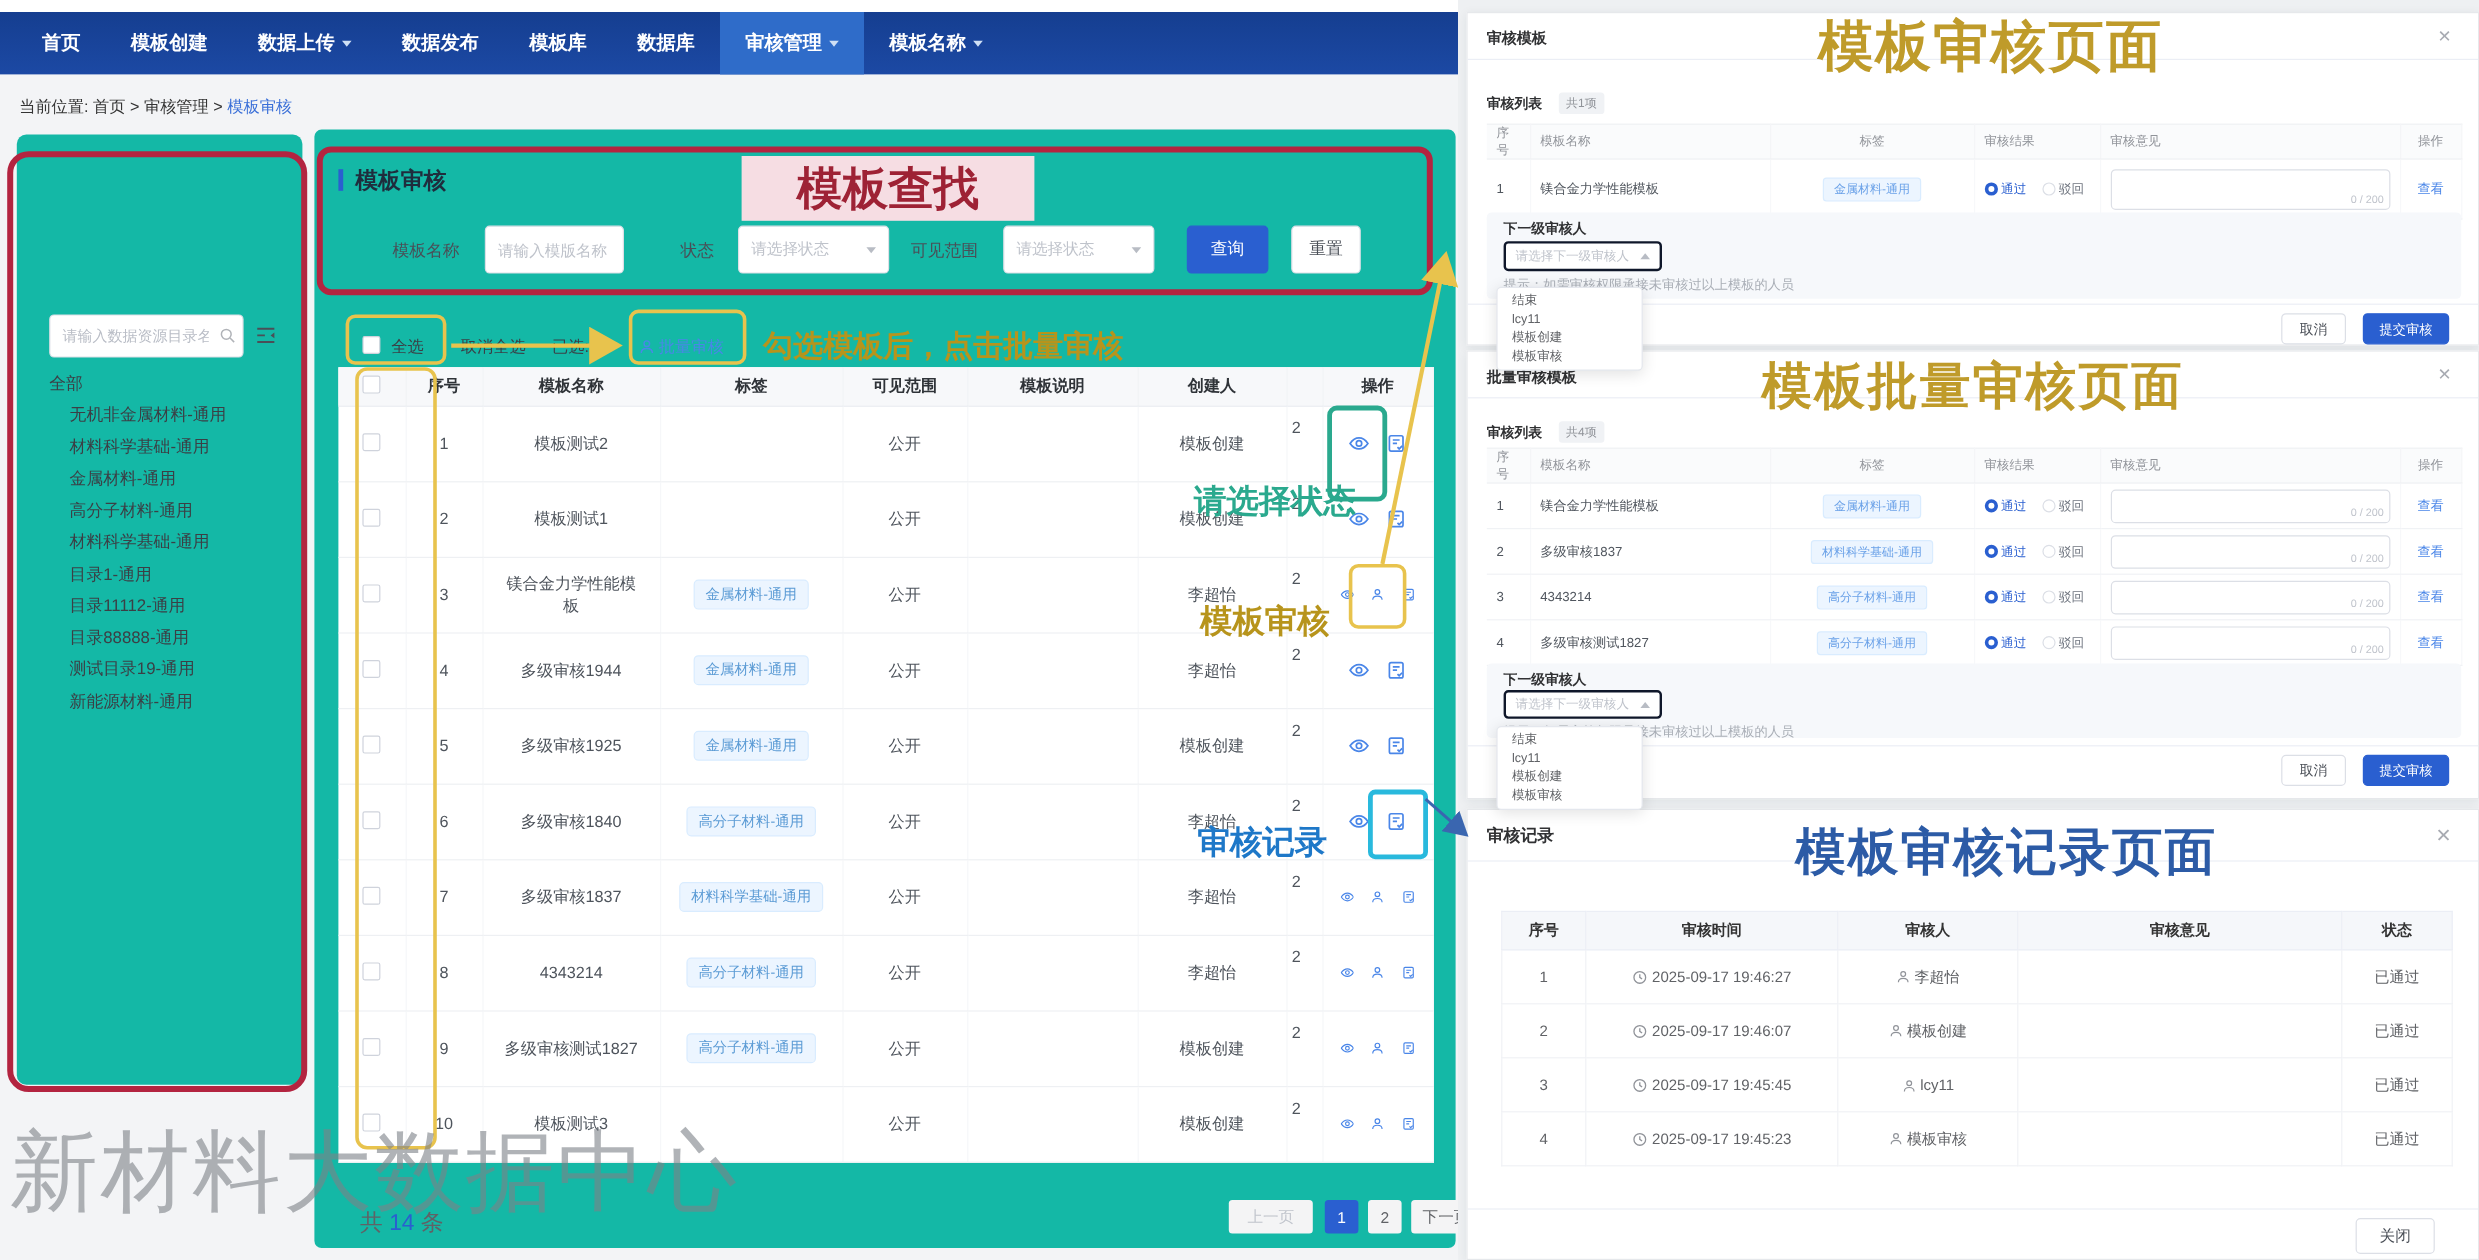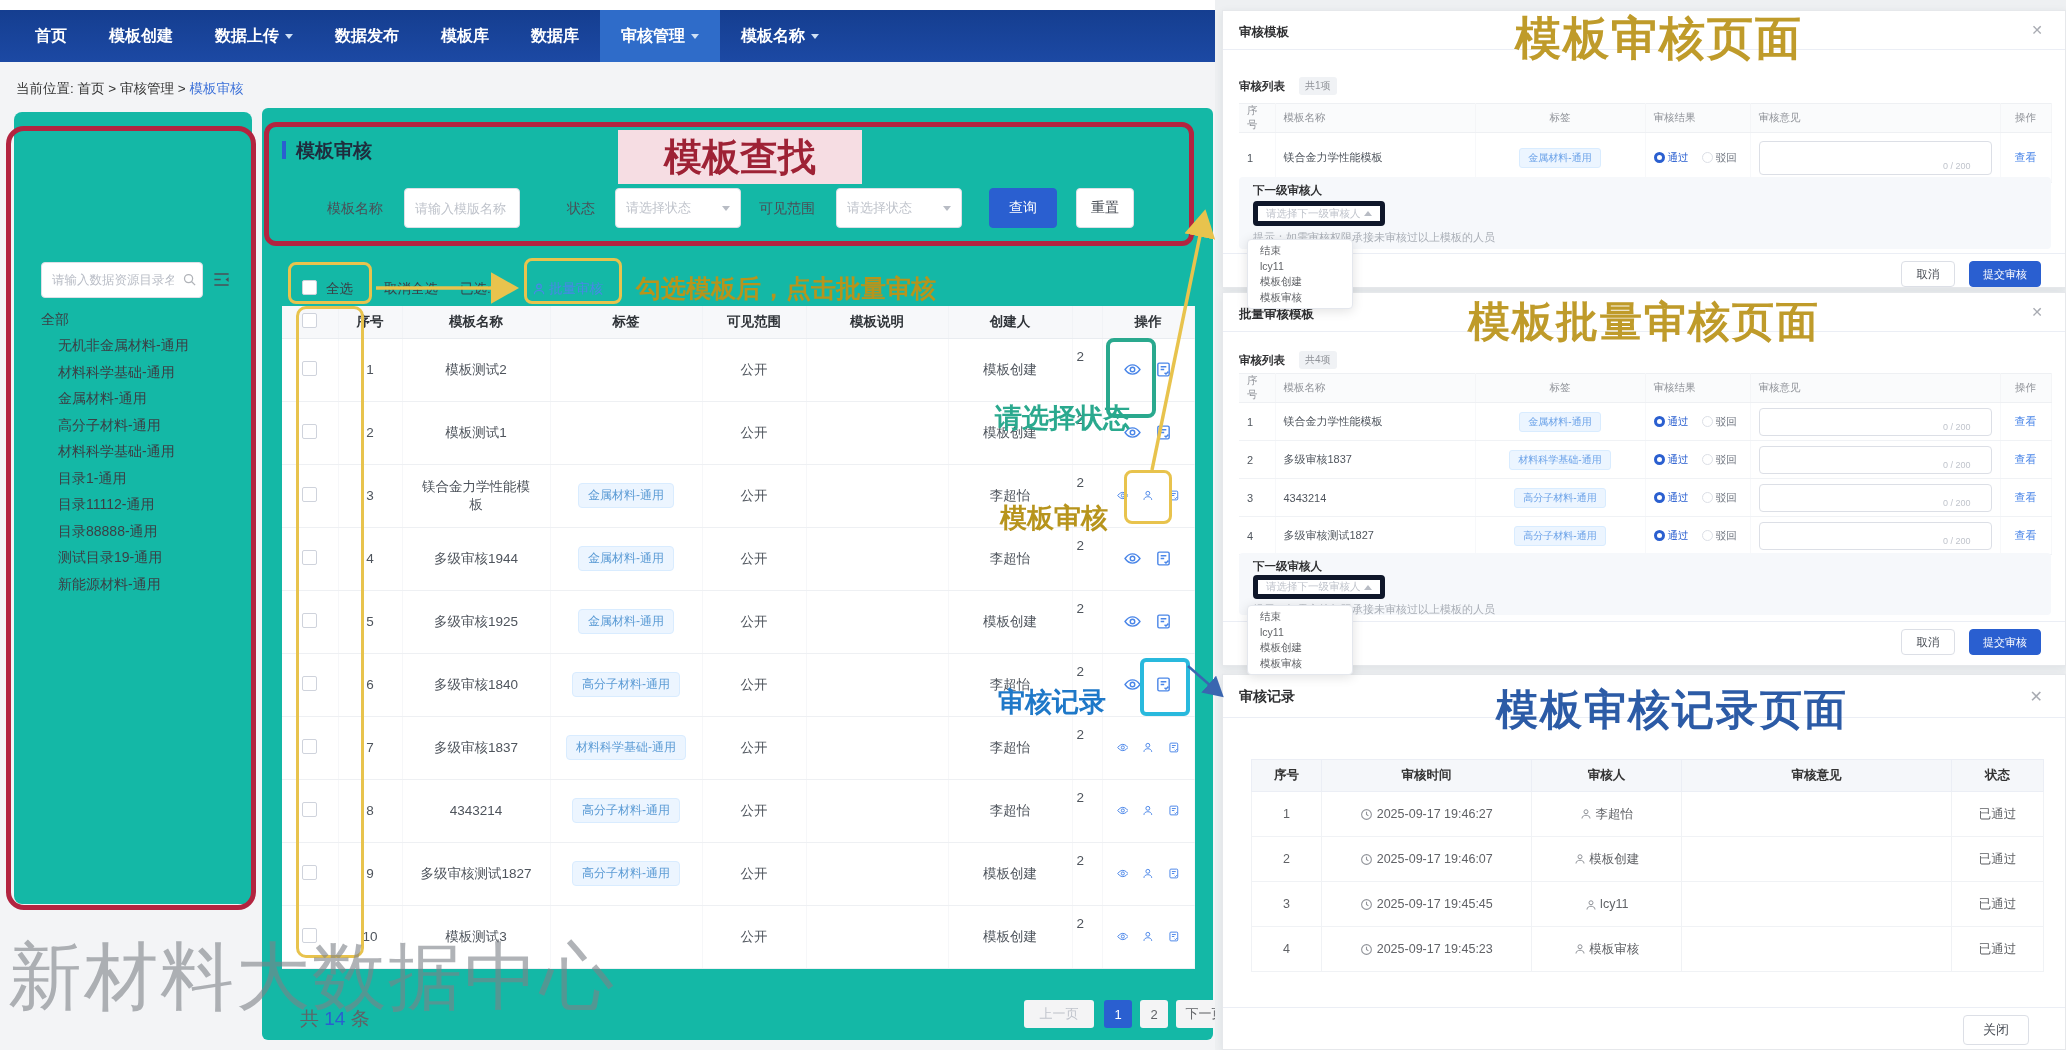--- a/index.html
+++ b/index.html
@@ -102,30 +102,30 @@
   .ptable td { font-size:11px; color:#50565e; border-bottom:1px solid #f0f2f5; border-right:1px solid #f7f8fa;
                padding:0 8px; vertical-align:middle; }
   .pill-s { display:inline-block; background:#ecf5ff; border:1px solid #d9ecff; color:#6aa1e8;
             font-size:10px; padding:2px 8px; border-radius:3px; white-space:nowrap; }
   .radio { display:inline-block; width:11px; height:11px; border-radius:50%; background:#fff; vertical-align:-2px; }
   .radio.on  { border:3.5px solid #2a5fd0; }
   .radio.off { border:1px solid #dcdfe6; }
   .r-lb-on  { font-size:10.5px; color:#2a5fd0; }
   .r-lb-off { font-size:10.5px; color:#707680; }
   .opinion { position:relative; height:34px; border:1px solid #dcdfe6; border-radius:4px; background:#fff; }
-  .opinion .cnt { position:absolute; right:20px; bottom:3px; font-size:9px; color:#c0c4cc; }
+  .opinion .cnt { position:absolute; right:4px; bottom:3px; font-size:9px; color:#c0c4cc; }
   .v-link { font-size:11px; color:#4a86e8; cursor:pointer; }
 
-  .p-select { position:absolute; border:5px solid #0f172a; border-radius:4px; background:#fff;
+  .p-select { position:absolute; border:2px solid #0f172a; border-radius:4px; background:#fff;
               display:flex; align-items:center; justify-content:space-between; padding:0 8px; cursor:pointer; }
   .p-select .ph { font-size:10.5px; color:#bfc3cb; }
   .cup { width:0; height:0; border:4px solid transparent; border-bottom:5px solid #b8bcc4; margin-bottom:4px; }
   .hint { position:absolute; font-size:11px; color:#a9aeb6; white-space:nowrap; }
   .gray-box { position:absolute; background:#f6f8fb; border-radius:4px; }
-  .dropdown { position:absolute; width:106px; background:#fff; border:1px solid #e4e7ed; border-radius:4px;
+  .dropdown { position:absolute; width:122px; background:#fff; border:1px solid #e4e7ed; border-radius:4px;
               box-shadow:0 2px 12px rgba(0,0,0,.12); padding:3px 0; z-index:60; }
   .dropdown .opt { height:15.5px; line-height:15.5px; padding-left:12px; font-size:10.5px; color:#606266; cursor:pointer; }
 
   .rtable { border-collapse:collapse; table-layout:fixed; background:#fff; border:1px solid #ebeef5; }
   .rtable th { height:32px; background:#f5f7fa; font-size:12.5px; font-weight:bold; color:#333;
                border:1px solid #ebeef5; }
   .rtable td { height:45px; text-align:center; font-size:12.5px; color:#606266; border:1px solid #f0f2f5; }
   .ok { color:#67c23a; }
   .g-ic { color:#909399; }
 </style>

